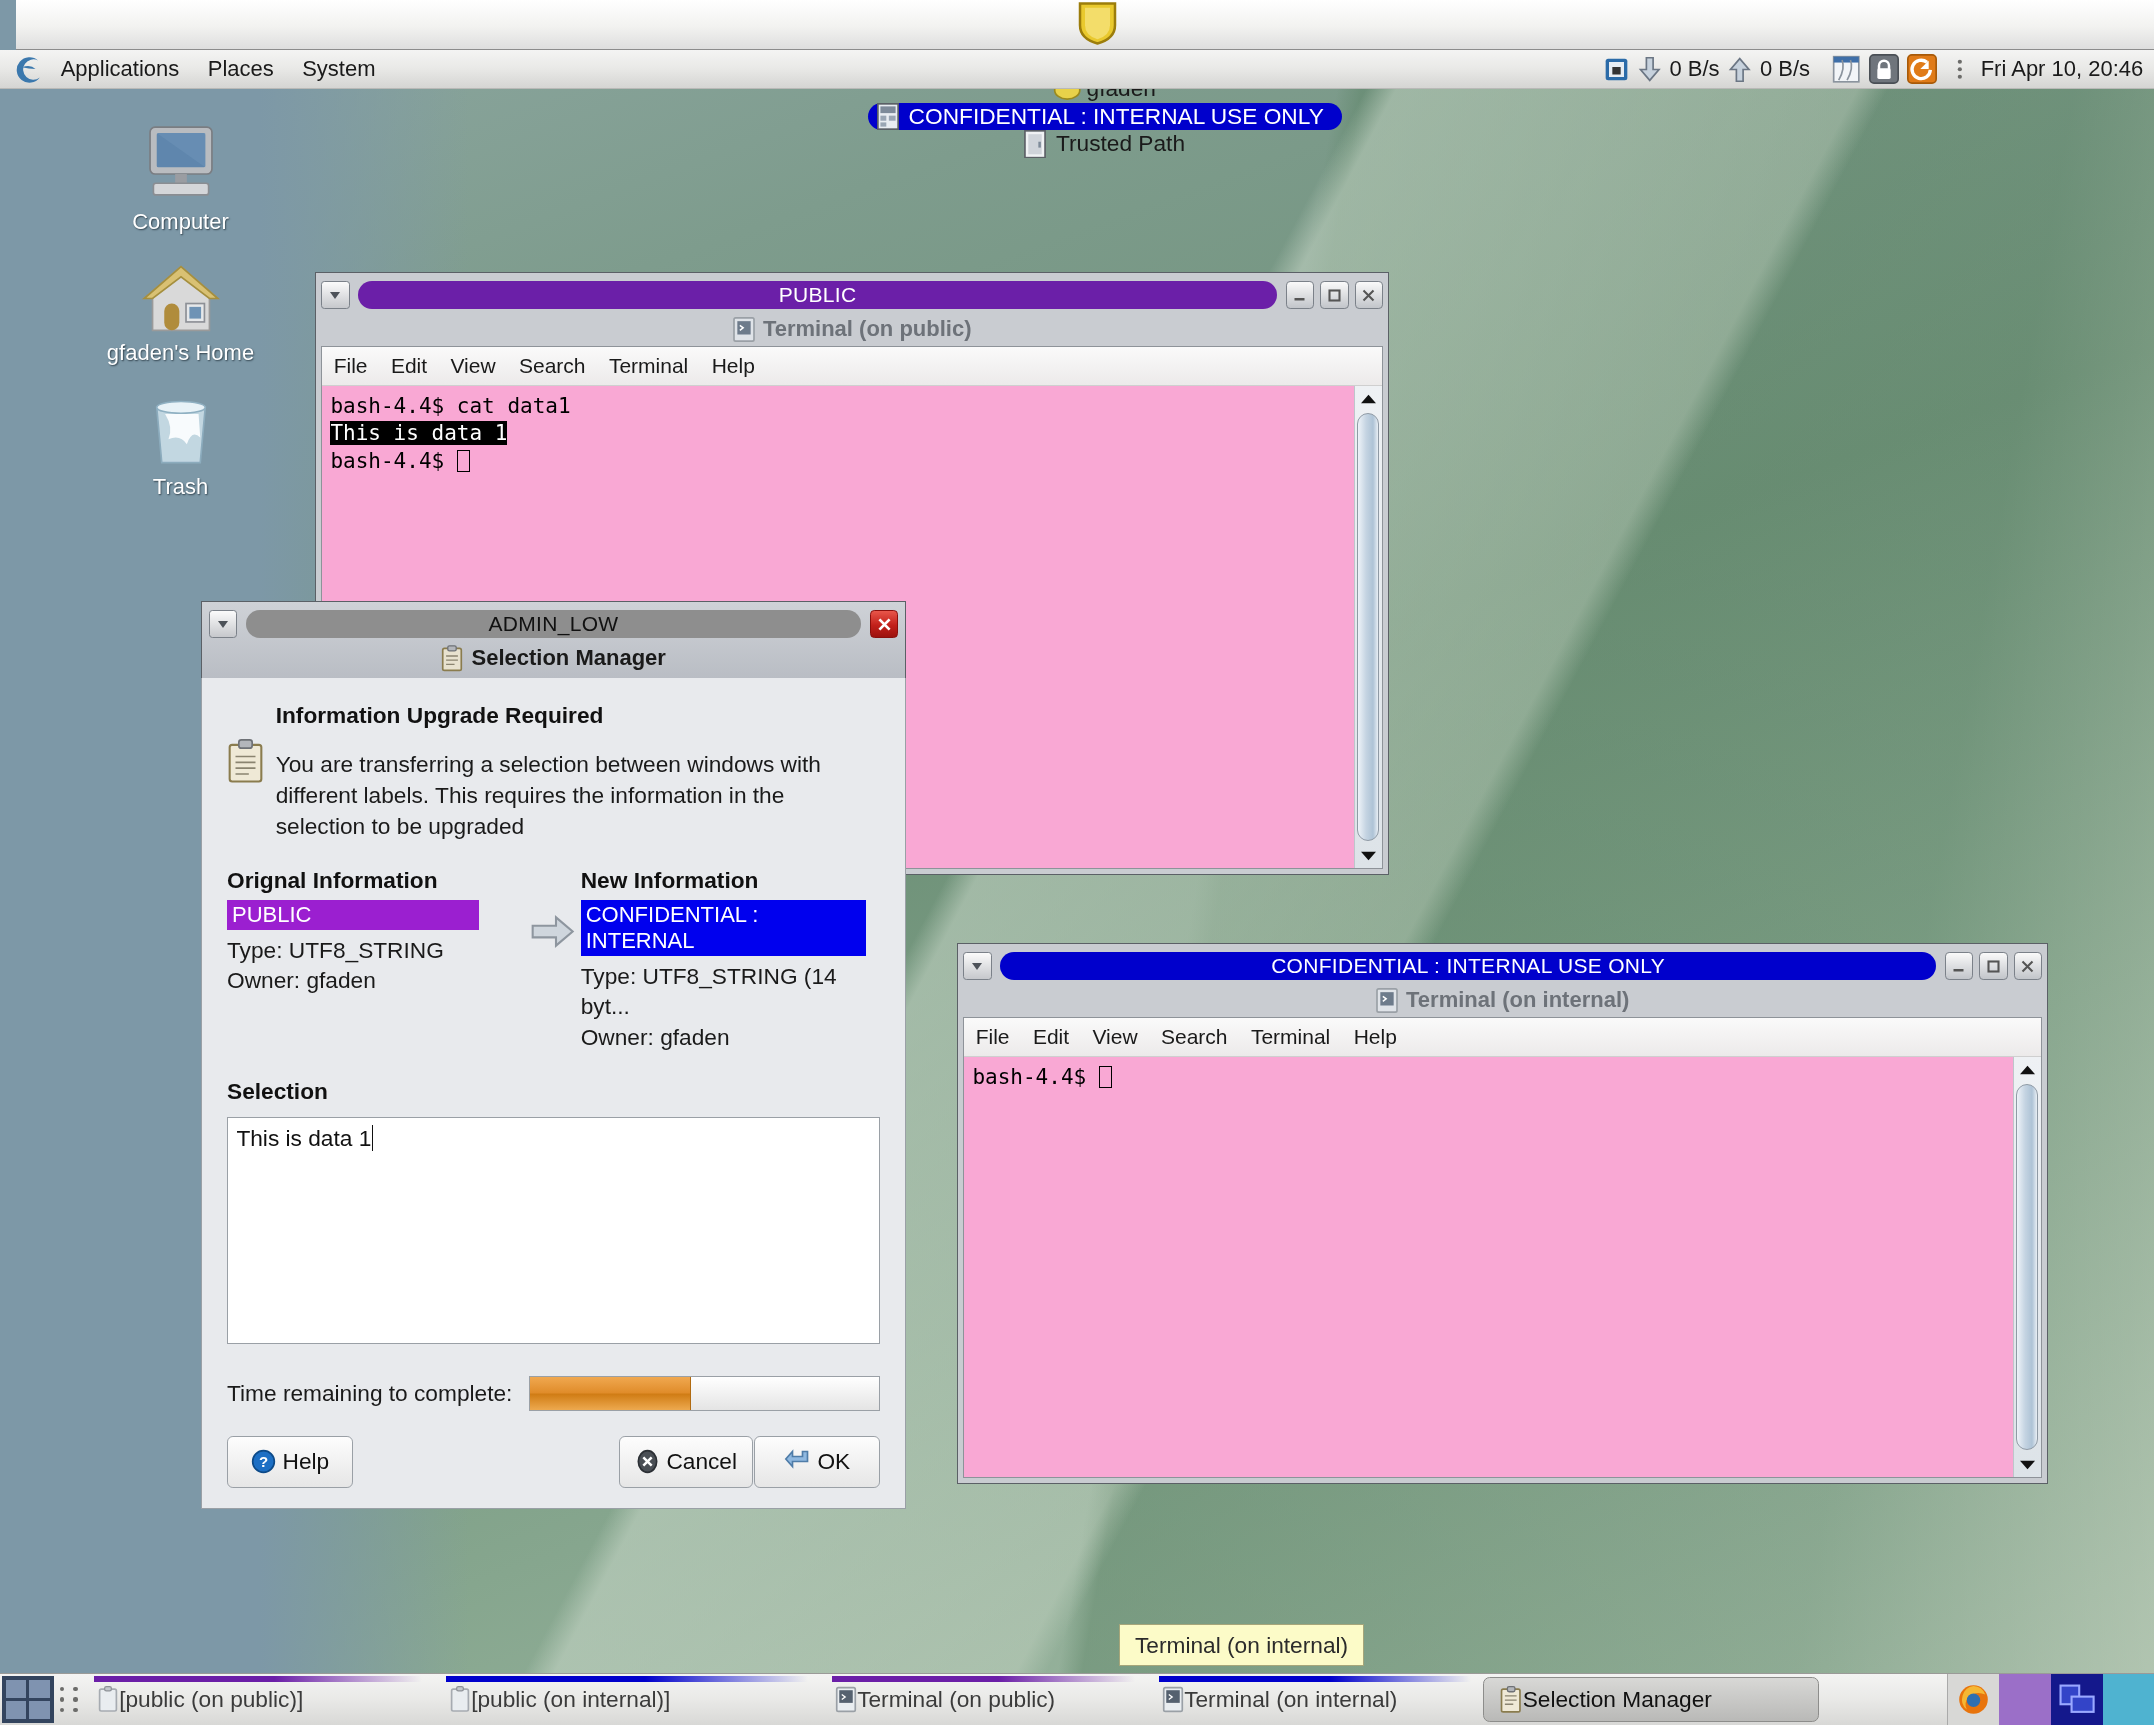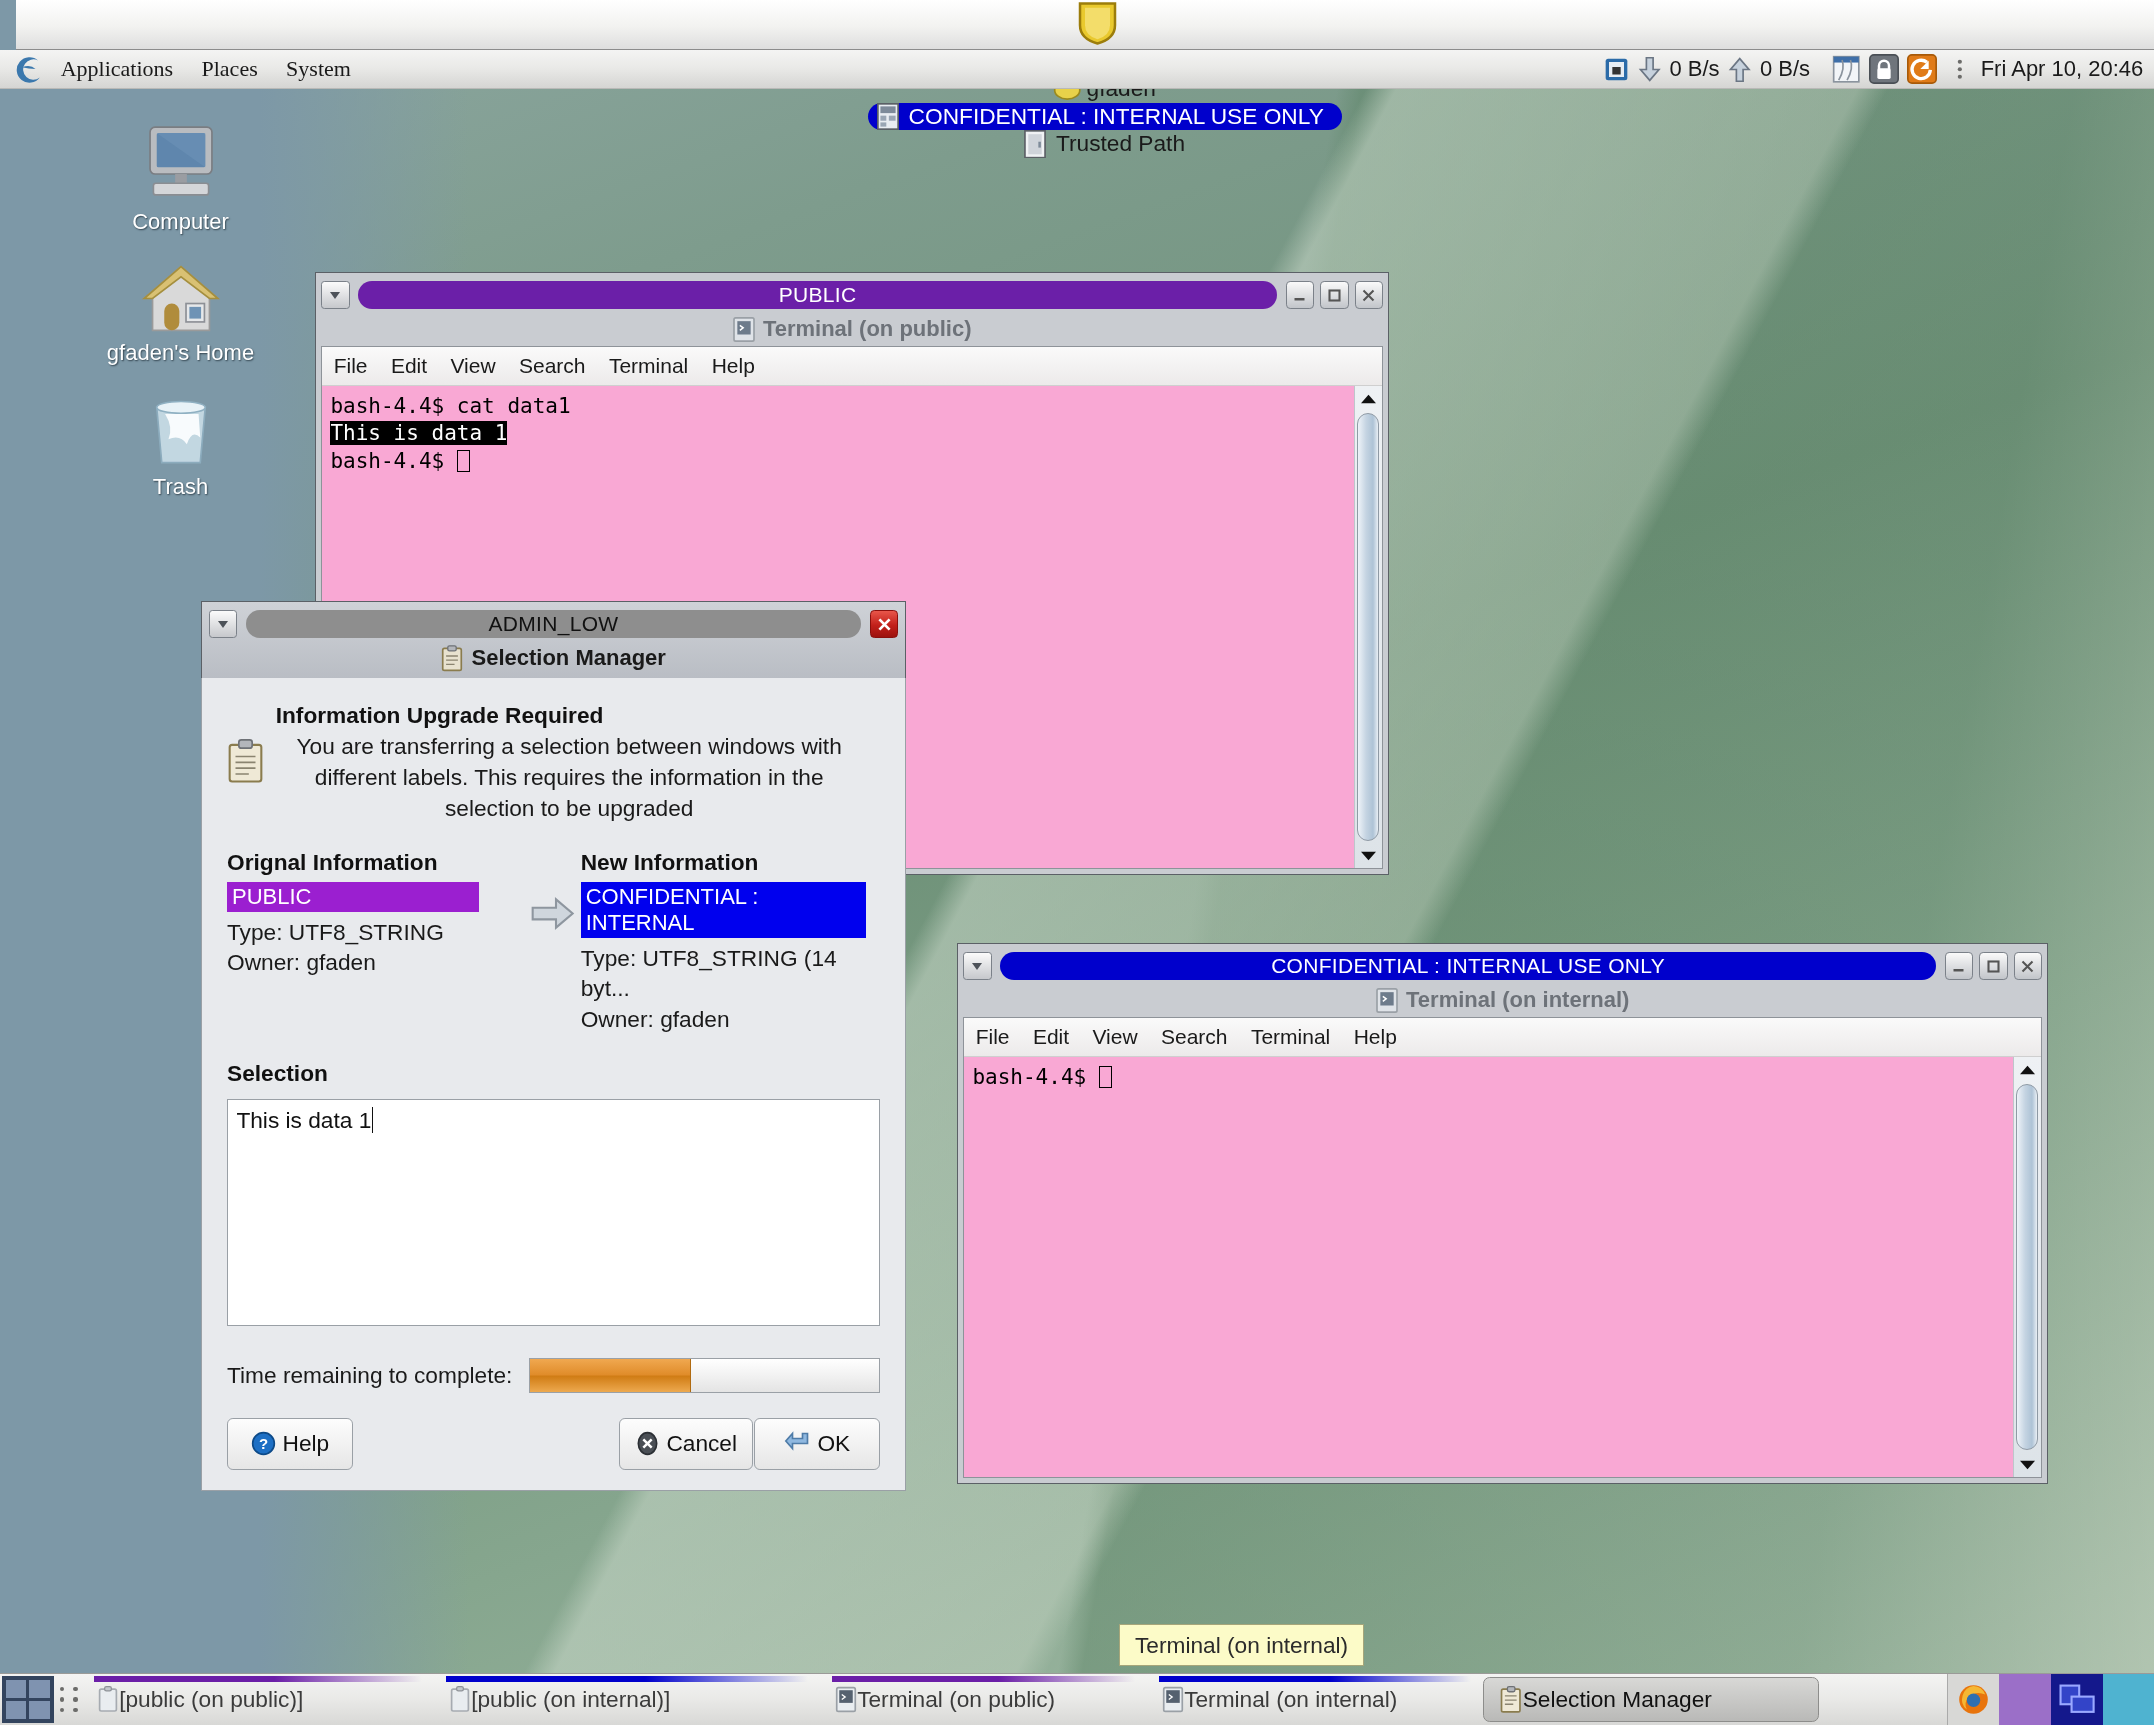--- a/index.html
+++ b/index.html
@@ -42,21 +42,21 @@
   #tp-window-chip .chipico{width:22px;height:27px;margin-right:10px;}
 
   
   #panel{
     position:absolute; left:0; top:50px; width:2155px; height:39px;
     background:linear-gradient(180deg,#f4f4f3 0%,#e9e9e7 48%,#d5d5d3 100%);
     border-bottom:0.8px solid #b9b9b7;
     display:flex; align-items:center;
   }
   #panel .logo{ width:34px;height:34px;margin-left:10px;}
-  #panel .menu-item{ font-size:22px;color:#1a1a1a; padding:1.7px 11.7px; margin-left:5px; cursor:default;font-family:Liberation Serif, serif;}
+  #panel .menu-item{ font-size:22px;color:#1a1a1a; padding:1.7px 11.7px; margin-left:5px; cursor:default;}
   #panel-right{ margin-left:auto; display:flex; align-items:center; padding-right:11.7px; gap:8.4px;}
   .netlabel{font-size:22px;color:#1a1a1a;}
   #clock{font-size:22px;color:#1a1a1a; margin-left:6.7px;}
 
   
   .win{ position:absolute; }
   .win-frame{
     background:#c9ccd1;
     border:1.7px solid #5b6066;
     padding:5px 5px 5px 5px;
@@ -457,21 +457,21 @@
     <div style="display:flex;align-items:flex-start;gap:11.7px;">
       <div style="padding-top:37px;">
         <svg width="37" height="45" viewBox="0 0 44 54">
           <rect x="3" y="7" width="38" height="44" rx="3" fill="#efe9d6" stroke="#8a7c4e" stroke-width="2.5"></rect>
           <rect x="14" y="1" width="16" height="10" rx="3" fill="#b3b6bb" stroke="#6e7176" stroke-width="2"></rect>
           <path d="M10 21 h24 M10 28 h24 M10 35 h24 M10 42 h16" stroke="#8a8470" stroke-width="2"></path>
         </svg>
       </div>
       <div style="flex:1 1 auto;">
         <div class="h-bold">Information Upgrade Required</div>
-        <div class="body-txt" style="margin-top:2px;max-width:587px;text-align:center;">You are transferring a selection between windows with different labels.  This requires the information in the selection to be upgraded</div>
+        <div class="body-txt" style="margin-top:20px;max-width:587px;">You are transferring a selection between windows with different labels.  This requires the information in the selection to be upgraded</div>
       </div>
     </div>
 
     <div class="cols">
       <div class="col">
         <div class="h-bold">Orignal Information</div>
         <div style="margin-top:6.7px;"><span class="lbl-chip" id="orig-chip" style="width: 252px; background: rgb(155, 31, 208);">PUBLIC</span></div>
         <div class="body-txt" style="margin-top:5px;">Type: UTF8_STRING</div>
         <div class="body-txt">Owner: gfaden</div>
       </div>

